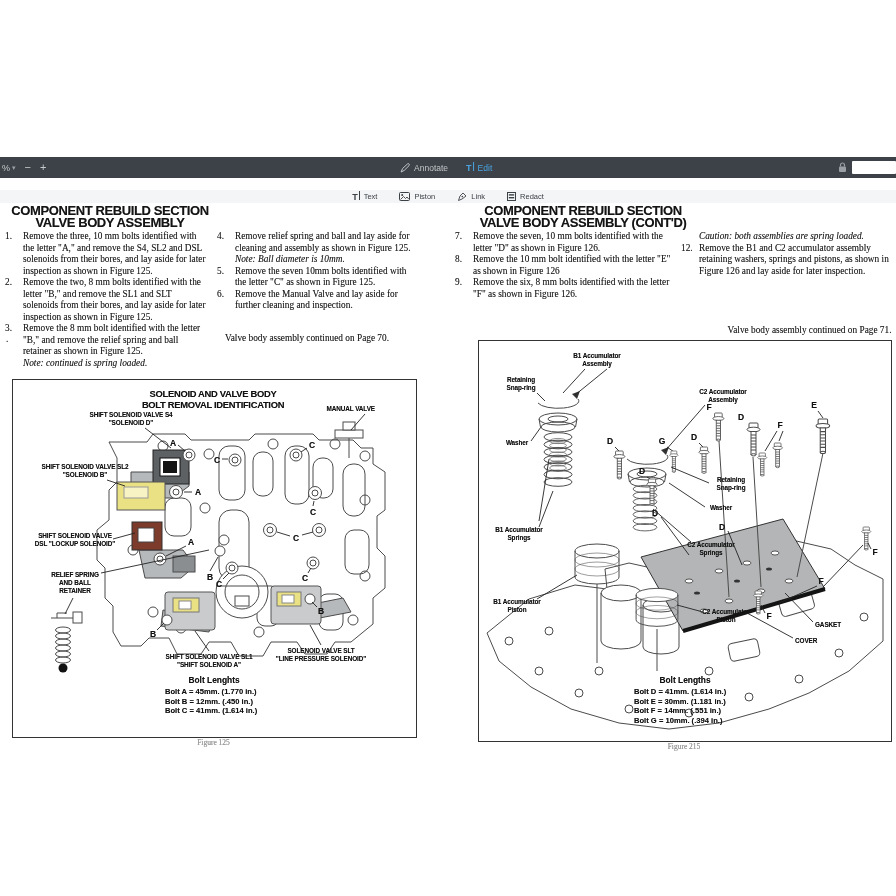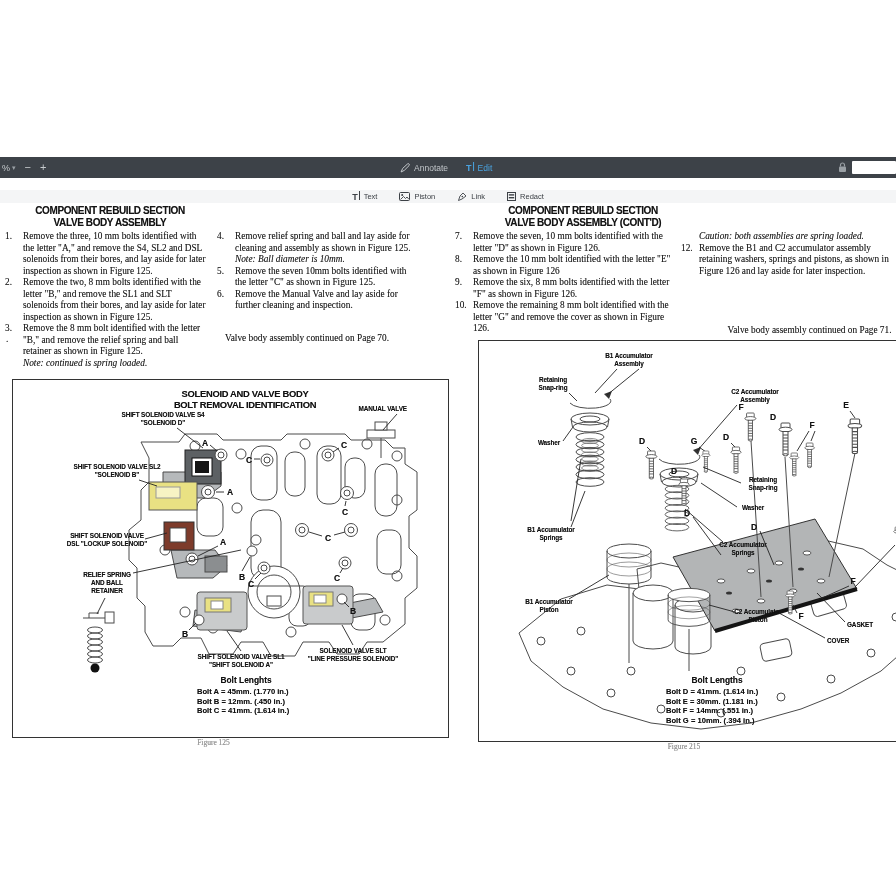--- a/index.html
+++ b/index.html
@@ -16,28 +16,28 @@
   .tcursor{display:inline-flex;align-items:baseline;font-weight:bold;font-size:9px;}
   .tcursor .bar{display:inline-block;width:1px;height:9px;margin-left:1px;background:currentColor;}
   #rightTools{position:absolute;right:0;top:0;height:21px;display:flex;align-items:center;gap:5px;}
   #searchbox{width:40px;height:13px;border:none;border-radius:1px;background:#fff;margin-right:0;padding:0 2px;font-size:8px;}
   #titlebar{position:absolute;left:0;top:178px;width:896px;height:12px;background:#33373c;color:#c3c7ca;font-size:7.5px;line-height:12px;text-align:center;letter-spacing:.2px;}
   #toolbar2{position:absolute;left:0;top:190px;width:896px;height:13px;background:#f4f5f6;border-bottom:1px solid #d8dadc;display:flex;justify-content:center;align-items:center;gap:22px;}
   .tool2{display:flex;align-items:center;gap:4px;font-size:7.5px;color:#3c4146;}
   
   #doc{position:absolute;left:0;top:203px;width:896px;height:693px;background:#fff;color:#1d1d1d;font-family:"Liberation Serif",serif;}
   .pgtext{text-shadow:0 0 .4px rgba(45,45,45,.5);}
-  .hdr{position:absolute;text-align:center;font-family:"Liberation Sans",sans-serif;font-weight:bold;font-size:10px;line-height:11.8px;letter-spacing:-.4px;color:#141414;}
+  .hdr{position:absolute;text-align:center;font-family:"Liberation Sans",sans-serif;font-weight:bold;font-size:13px;line-height:11.8px;letter-spacing:-.4px;color:#141414;}
   .col{position:absolute;font-size:9.3px;line-height:11.5px;}
   .item{display:flex;}
   .num{width:18px;flex:none;}
   .itxt{flex:1;}
   .note{font-style:italic;margin-left:18px;}
   .cont{position:absolute;font-size:9.3px;text-align:center;}
-  .figbox{position:absolute;border:1.3px solid #333;background:#fff;padding-left:32px;}
+  .figbox{position:absolute;border:1.3px solid #333;background:#fff;}
   .figcap{position:absolute;text-align:center;font-size:7.5px;color:#9d9d9d;}
   .stray{position:absolute;font-size:9.3px;}
   
   .ftitle{font:bold 9.4px "Liberation Sans",sans-serif;fill:#111;letter-spacing:-.3px;}
   .flab{font:bold 6.4px "Liberation Sans",sans-serif;fill:#101010;letter-spacing:-.1px;}
   .mk{font:bold 8.5px "Liberation Sans",sans-serif;fill:#111;}
   .fbt{font:bold 8.4px "Liberation Sans",sans-serif;fill:#111;}
   .fbl{font:bold 7.6px "Liberation Sans",sans-serif;fill:#111;}
   .ln{stroke:#4b4b4b;fill:none;stroke-width:1;}
   .lnf{stroke:#4b4b4b;fill:#fff;stroke-width:1;}
@@ -342,24 +342,20 @@
           <span class="itxt">Remove the seven, 10 mm bolts identified with the letter "D" as shown in Figure 126.</span>
         </div>
       <div class="item">
           <span class="num">8.</span>
           <span class="itxt">Remove the 10 mm bolt identified with the letter "E" as shown in Figure 126</span>
         </div>
       <div class="item">
           <span class="num">9.</span>
           <span class="itxt">Remove the six, 8 mm bolts identified with the letter "F" as shown in Figure 126.</span>
         </div>
-      <div class="item">
-          <span class="num">10.</span>
-          <span class="itxt">Remove the remaining 8 mm bolt identified with the letter "G" and remove the cover as shown in Figure 126.</span>
-        </div>
     </div>
 
     <div class="col" style="left:681px;top:28px;width:213px;">
       <div class="note">Caution: both assemblies are spring loaded.</div>
       <div class="item">
           <span class="num">12.</span>
           <span class="itxt">Remove the B1 and C2 accumulator assembly retaining washers, springs and pistons, as shown in Figure 126 and lay aside for later inspection.</span>
         </div>
     </div>
 

